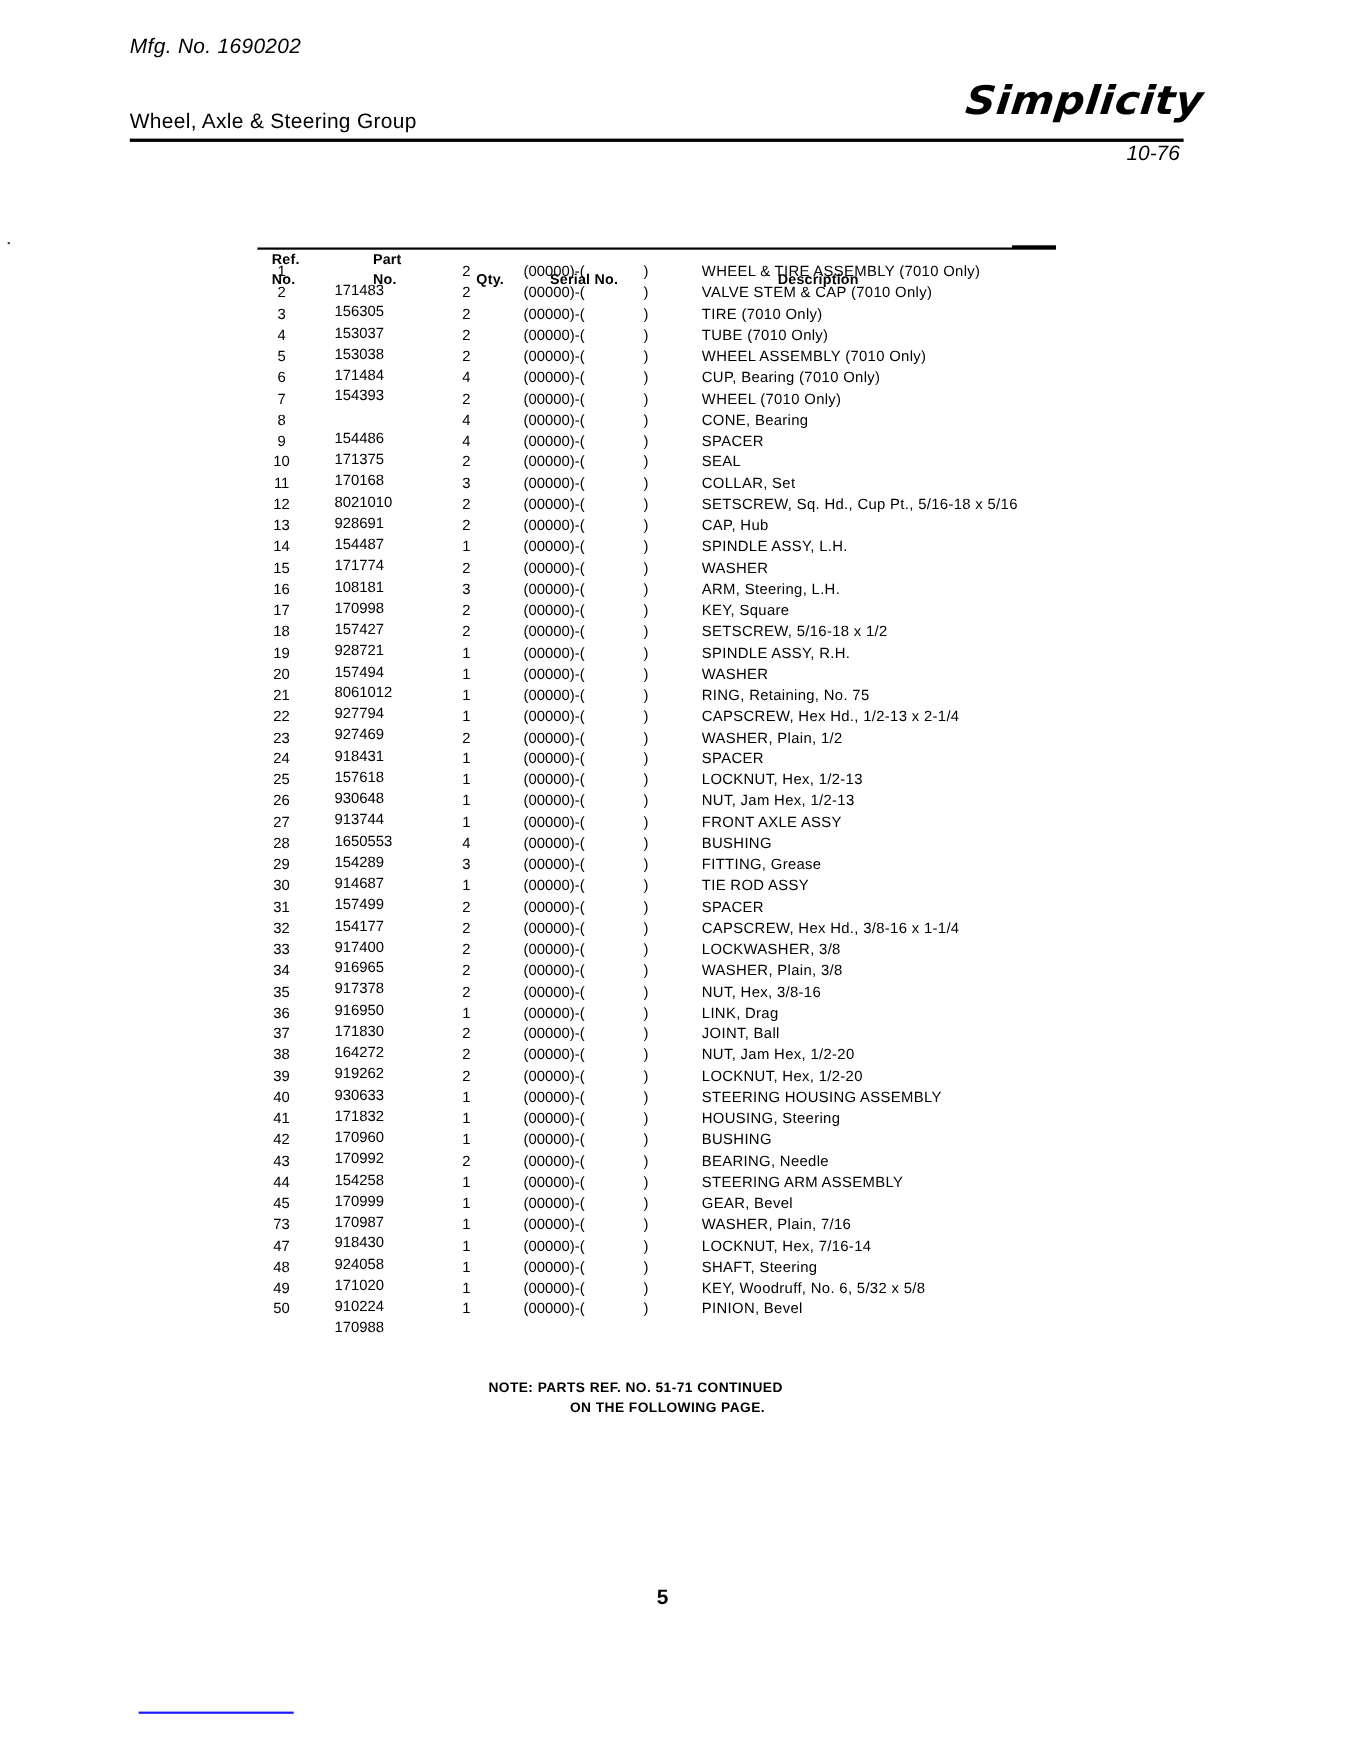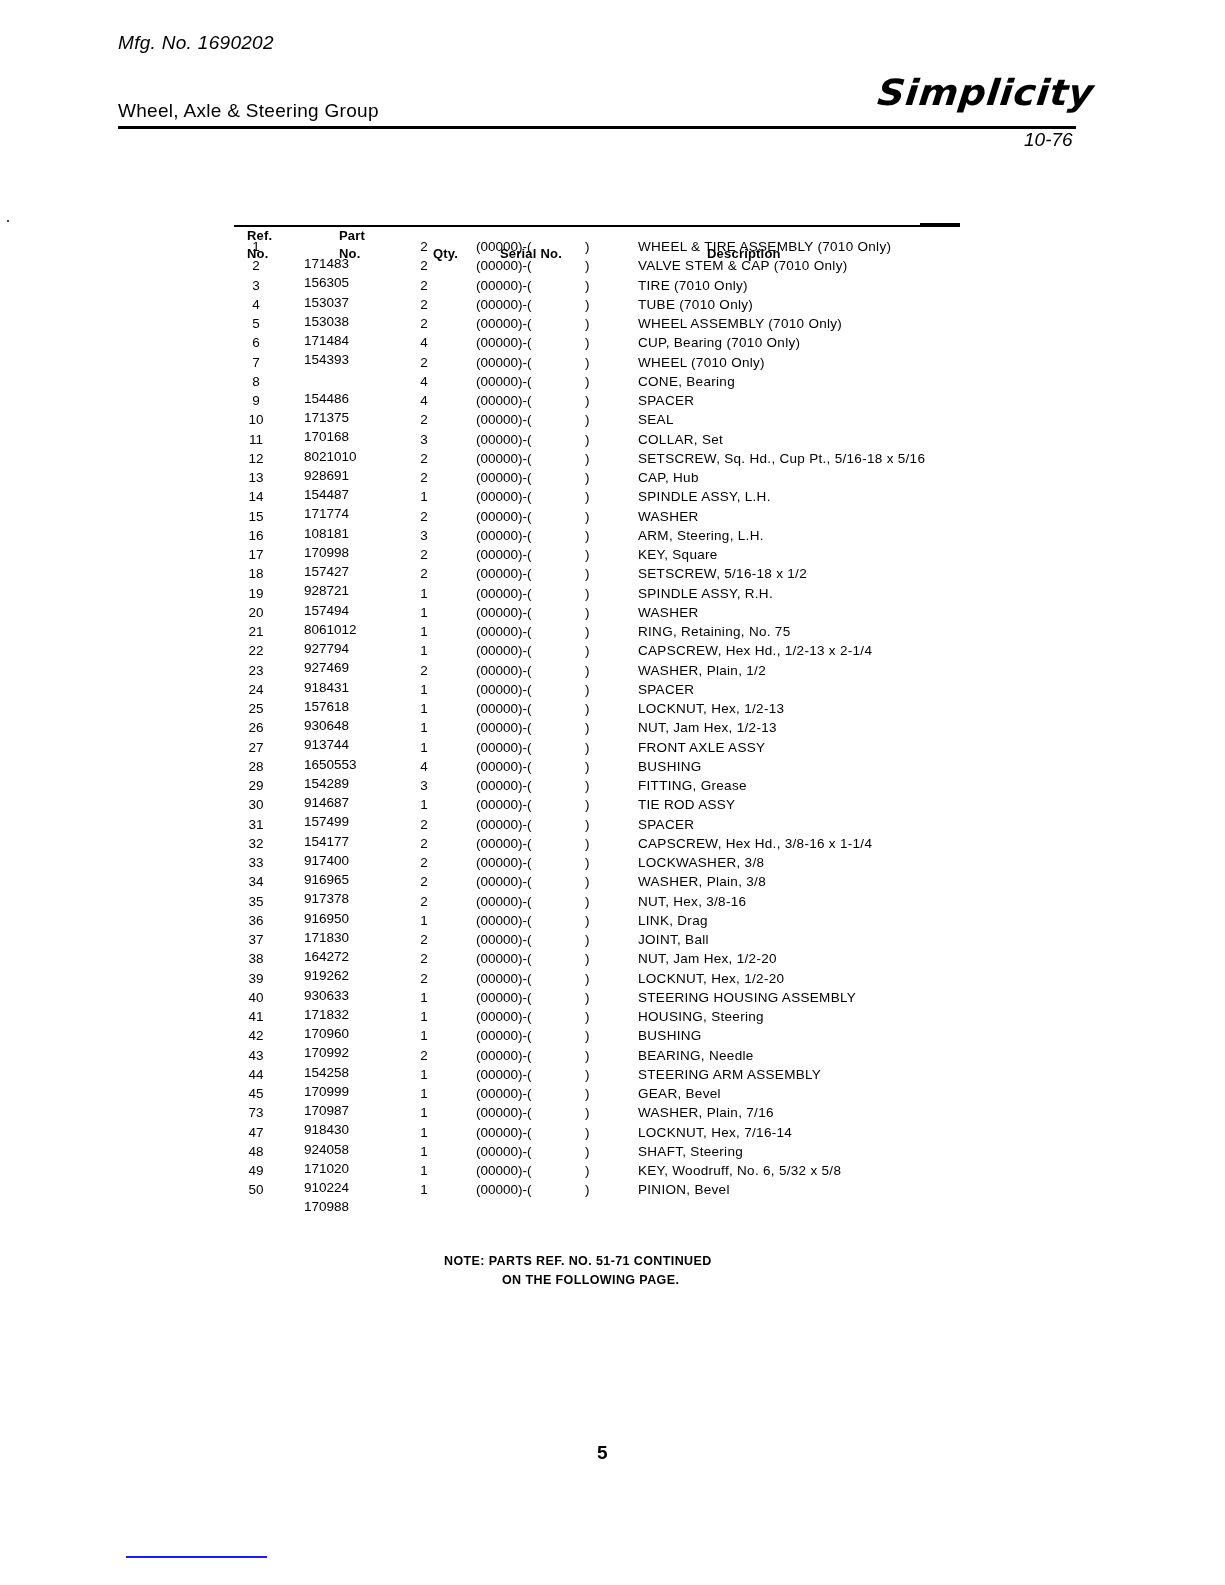--- a/index.html
+++ b/index.html
@@ -17,21 +17,21 @@
   .rows { position: absolute; left: 0; top: 237px; width: 1225px; }
   .row { position: relative; height: 19.25px; font-size: 13.5px; line-height: 19.25px; }
   .row span { position: absolute; top: 0; white-space: nowrap; }
   .c-ref { left: 236px; width: 40px; text-align: center; }
   .c-part { left: 304px; width: 90px; text-align: left; margin-top: 17px; }
   .c-qty { left: 412px; width: 24px; text-align: center; }
   .c-serial { left: 476px; text-align: center; }
   .c-close { left: 585px; }
   .c-desc { left: 638px; letter-spacing: 0.3px; }
 
-  .note { position: absolute; left: 444px; top: 1252px; font-size: 12.5px; font-weight: bold; letter-spacing: 0.4px; line-height: 19px; }
+  .note { position: absolute; left: 444px; top: 1252px; font-size: 12.5px; font-weight: bold; letter-spacing: 0.4px; line-height: 19px; text-align: center; }
   .note .l2 { padding-left: 58px; display: block; }
   .page-num { position: absolute; left: 597px; top: 1442px; font-size: 19px; font-weight: bold; }
   .footer-link-line { position: absolute; left: 126px; top: 1556px; width: 141px; height: 1.5px; background: #1a1aff; }
   .margin-dot { position: absolute; left: 7px; top: 220px; width: 2px; height: 2px; background: #444; }
 </style>
 </head>
 <body>
 
 <div class="margin-dot"></div>
 

